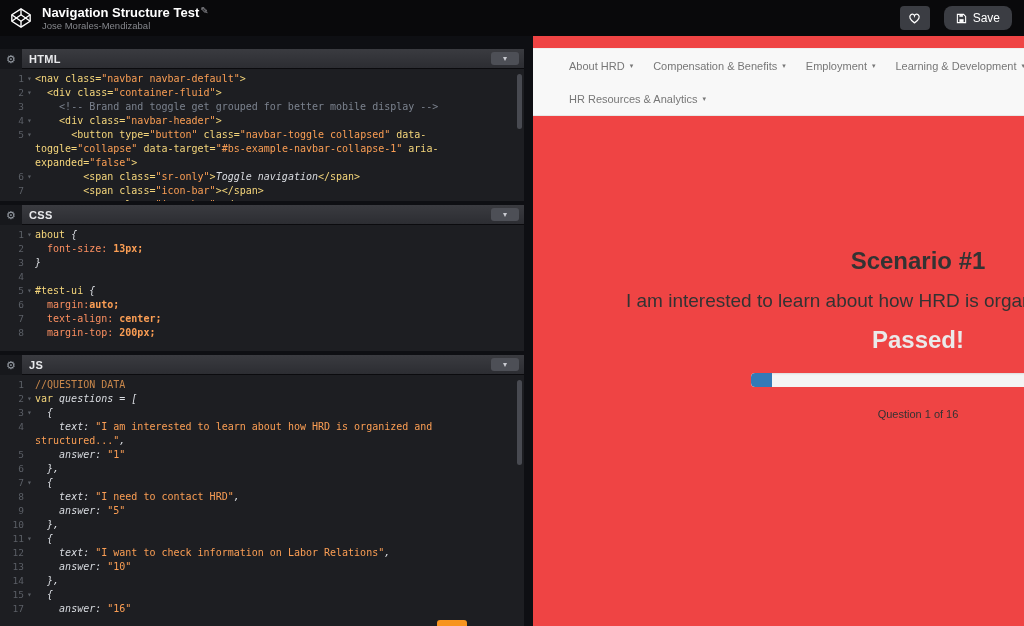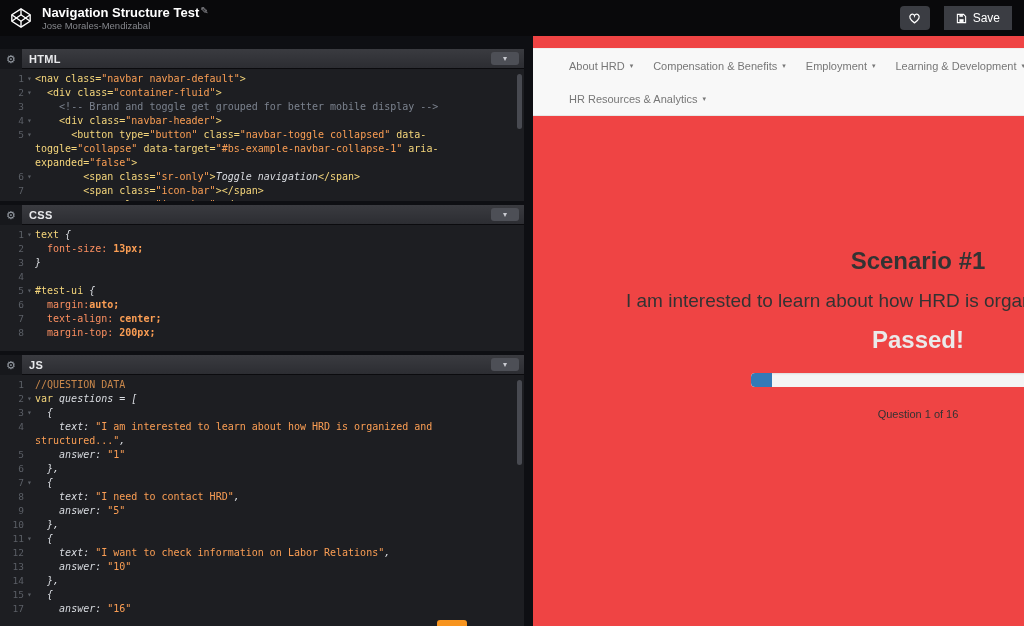--- a/index.html
+++ b/index.html
@@ -11,21 +11,21 @@
             display:flex; align-items:center; padding:0 8px; z-index:5; }
   .logo { width:26px; height:26px; display:flex; align-items:center; justify-content:center; margin-right:8px; cursor:pointer; }
   .title-block { display:flex; flex-direction:column; justify-content:center; }
   .title-row { display:flex; gap:1px; }
   .pen-title { font-size:13px; font-weight:bold; color:#fff; line-height:15px; }
   .pencil { font-size:10px; color:#9a9aa0; cursor:pointer; }
   .pen-author { font-size:9.5px; color:#85878c; line-height:11px; }
   .topbar-actions { margin-left:auto; display:flex; align-items:center; gap:14px; padding-right:4px; }
   .icon-btn { width:30px; height:24px; background:#3b3d43; border:none; border-radius:4px;
               display:flex; align-items:center; justify-content:center; cursor:pointer; }
-  .save-btn { height:24px; background:#3b3d43; border:none; border-radius:0; padding:0 12px;
+  .save-btn { height:24px; background:#3b3d43; border:none; border-radius:8px; padding:0 12px;
               display:flex; align-items:center; gap:6px; color:#fff; font-size:12px; cursor:pointer; }
 
   
   .editor-column { position:absolute; top:36px; left:0; width:533px; height:590px;
                    background:#0e0f13; padding:13px 9px 0 0; display:flex; flex-direction:column; gap:4px; }
   .editor-panel { background:#1d1e22; display:flex; flex-direction:column; overflow:hidden; }
   #panel-html { height:152px; flex:none; }
   #panel-css  { height:146px; flex:none; }
   #panel-js   { flex:1; }
   .panel-header { height:20px; flex:none; display:flex; align-items:center;
@@ -167,21 +167,21 @@
       <div class="panel-header">
         <button class="gear">⚙</button>
         <span class="panel-label">CSS</span>
         <button class="collapse-btn">▾</button>
       </div>
       <div class="code-area">
         <div class="code-lines">
             <div class="code-line">
               <div class="gutter">1</div>
               <div class="fold">▾</div>
-              <div class="line-content"><span class="tok-kw">text</span><span class="tok-pln"> {</span></div>
+              <div class="line-content"><span class="tok-kw">about</span><span class="tok-pln"> {</span></div>
             </div>
             <div class="code-line">
               <div class="gutter">2</div>
               <div class="fold"></div>
               <div class="line-content"><span class="tok-pln">  </span><span class="tok-prop">font-size:</span><span class="tok-num"> 13px;</span></div>
             </div>
             <div class="code-line">
               <div class="gutter">3</div>
               <div class="fold"></div>
               <div class="line-content"><span class="tok-pln">}</span></div>

